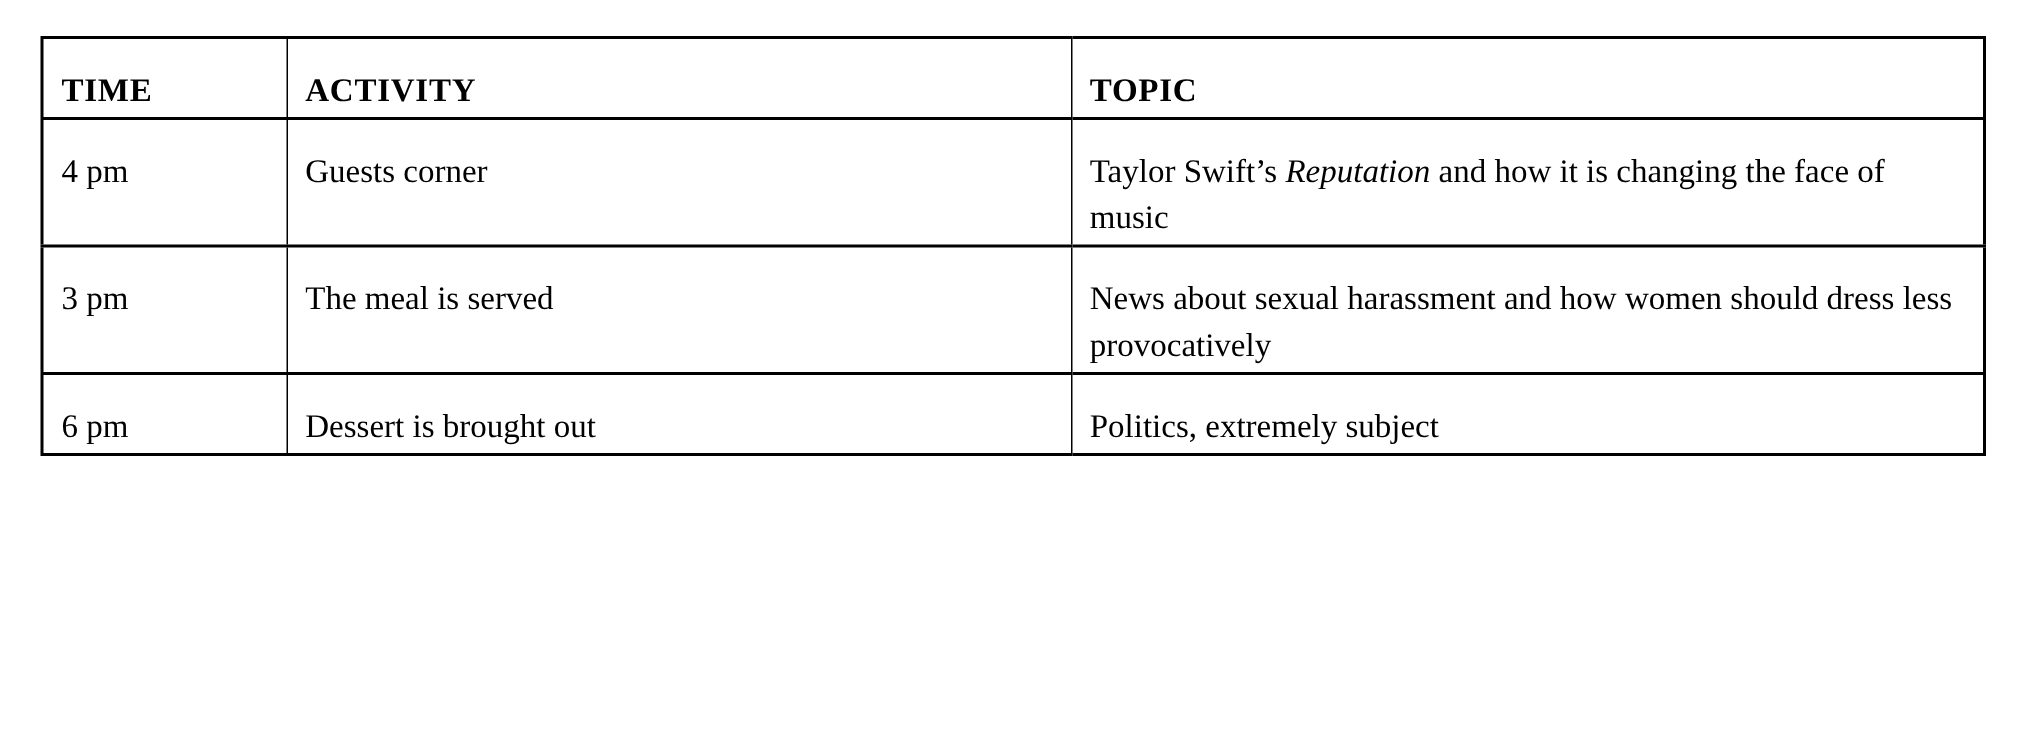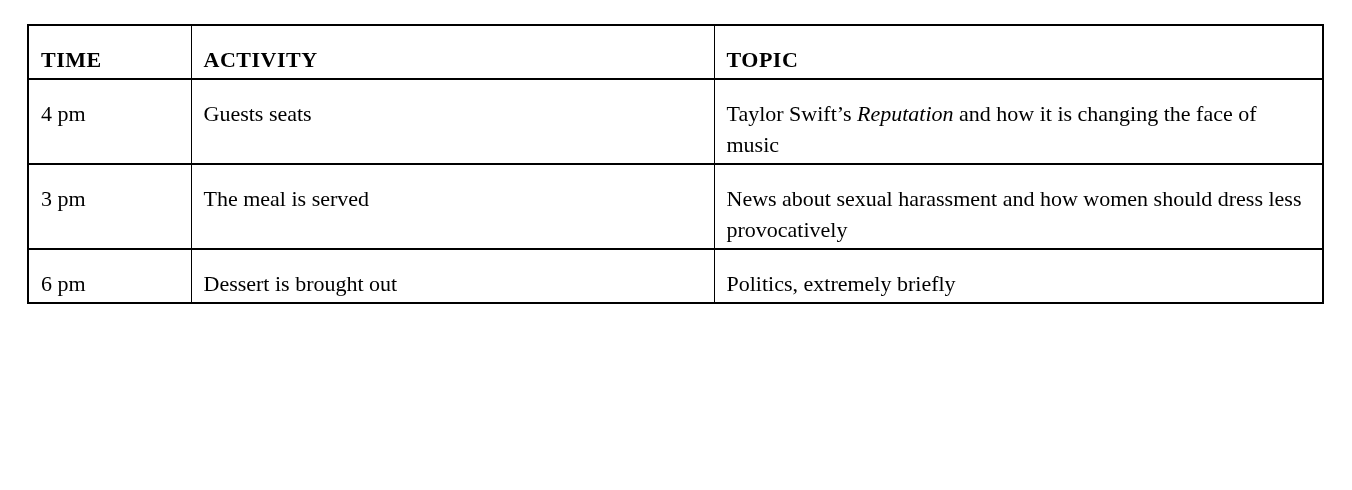--- a/index.html
+++ b/index.html
@@ -56,28 +56,28 @@
     <thead>
       <tr>
         <th>TIME</th>
         <th>ACTIVITY</th>
         <th>TOPIC</th>
       </tr>
     </thead>
     <tbody>
         <tr>
           <td>4 pm</td>
-          <td>Guests seats</td>
+          <td>Guests corner</td>
           <td>Taylor Swift’s <i>Reputation</i> and how it is changing the face of music</td>
         </tr>
         <tr>
           <td>3 pm</td>
           <td>The meal is served</td>
           <td>News about sexual harassment and how women should dress less provocatively</td>
         </tr>
         <tr>
           <td>6 pm</td>
           <td>Dessert is brought out</td>
-          <td>Politics, extremely briefly</td>
+          <td>Politics, extremely subject</td>
         </tr>
       </tbody>
   </table>
 </div>
 
 </body></html>

